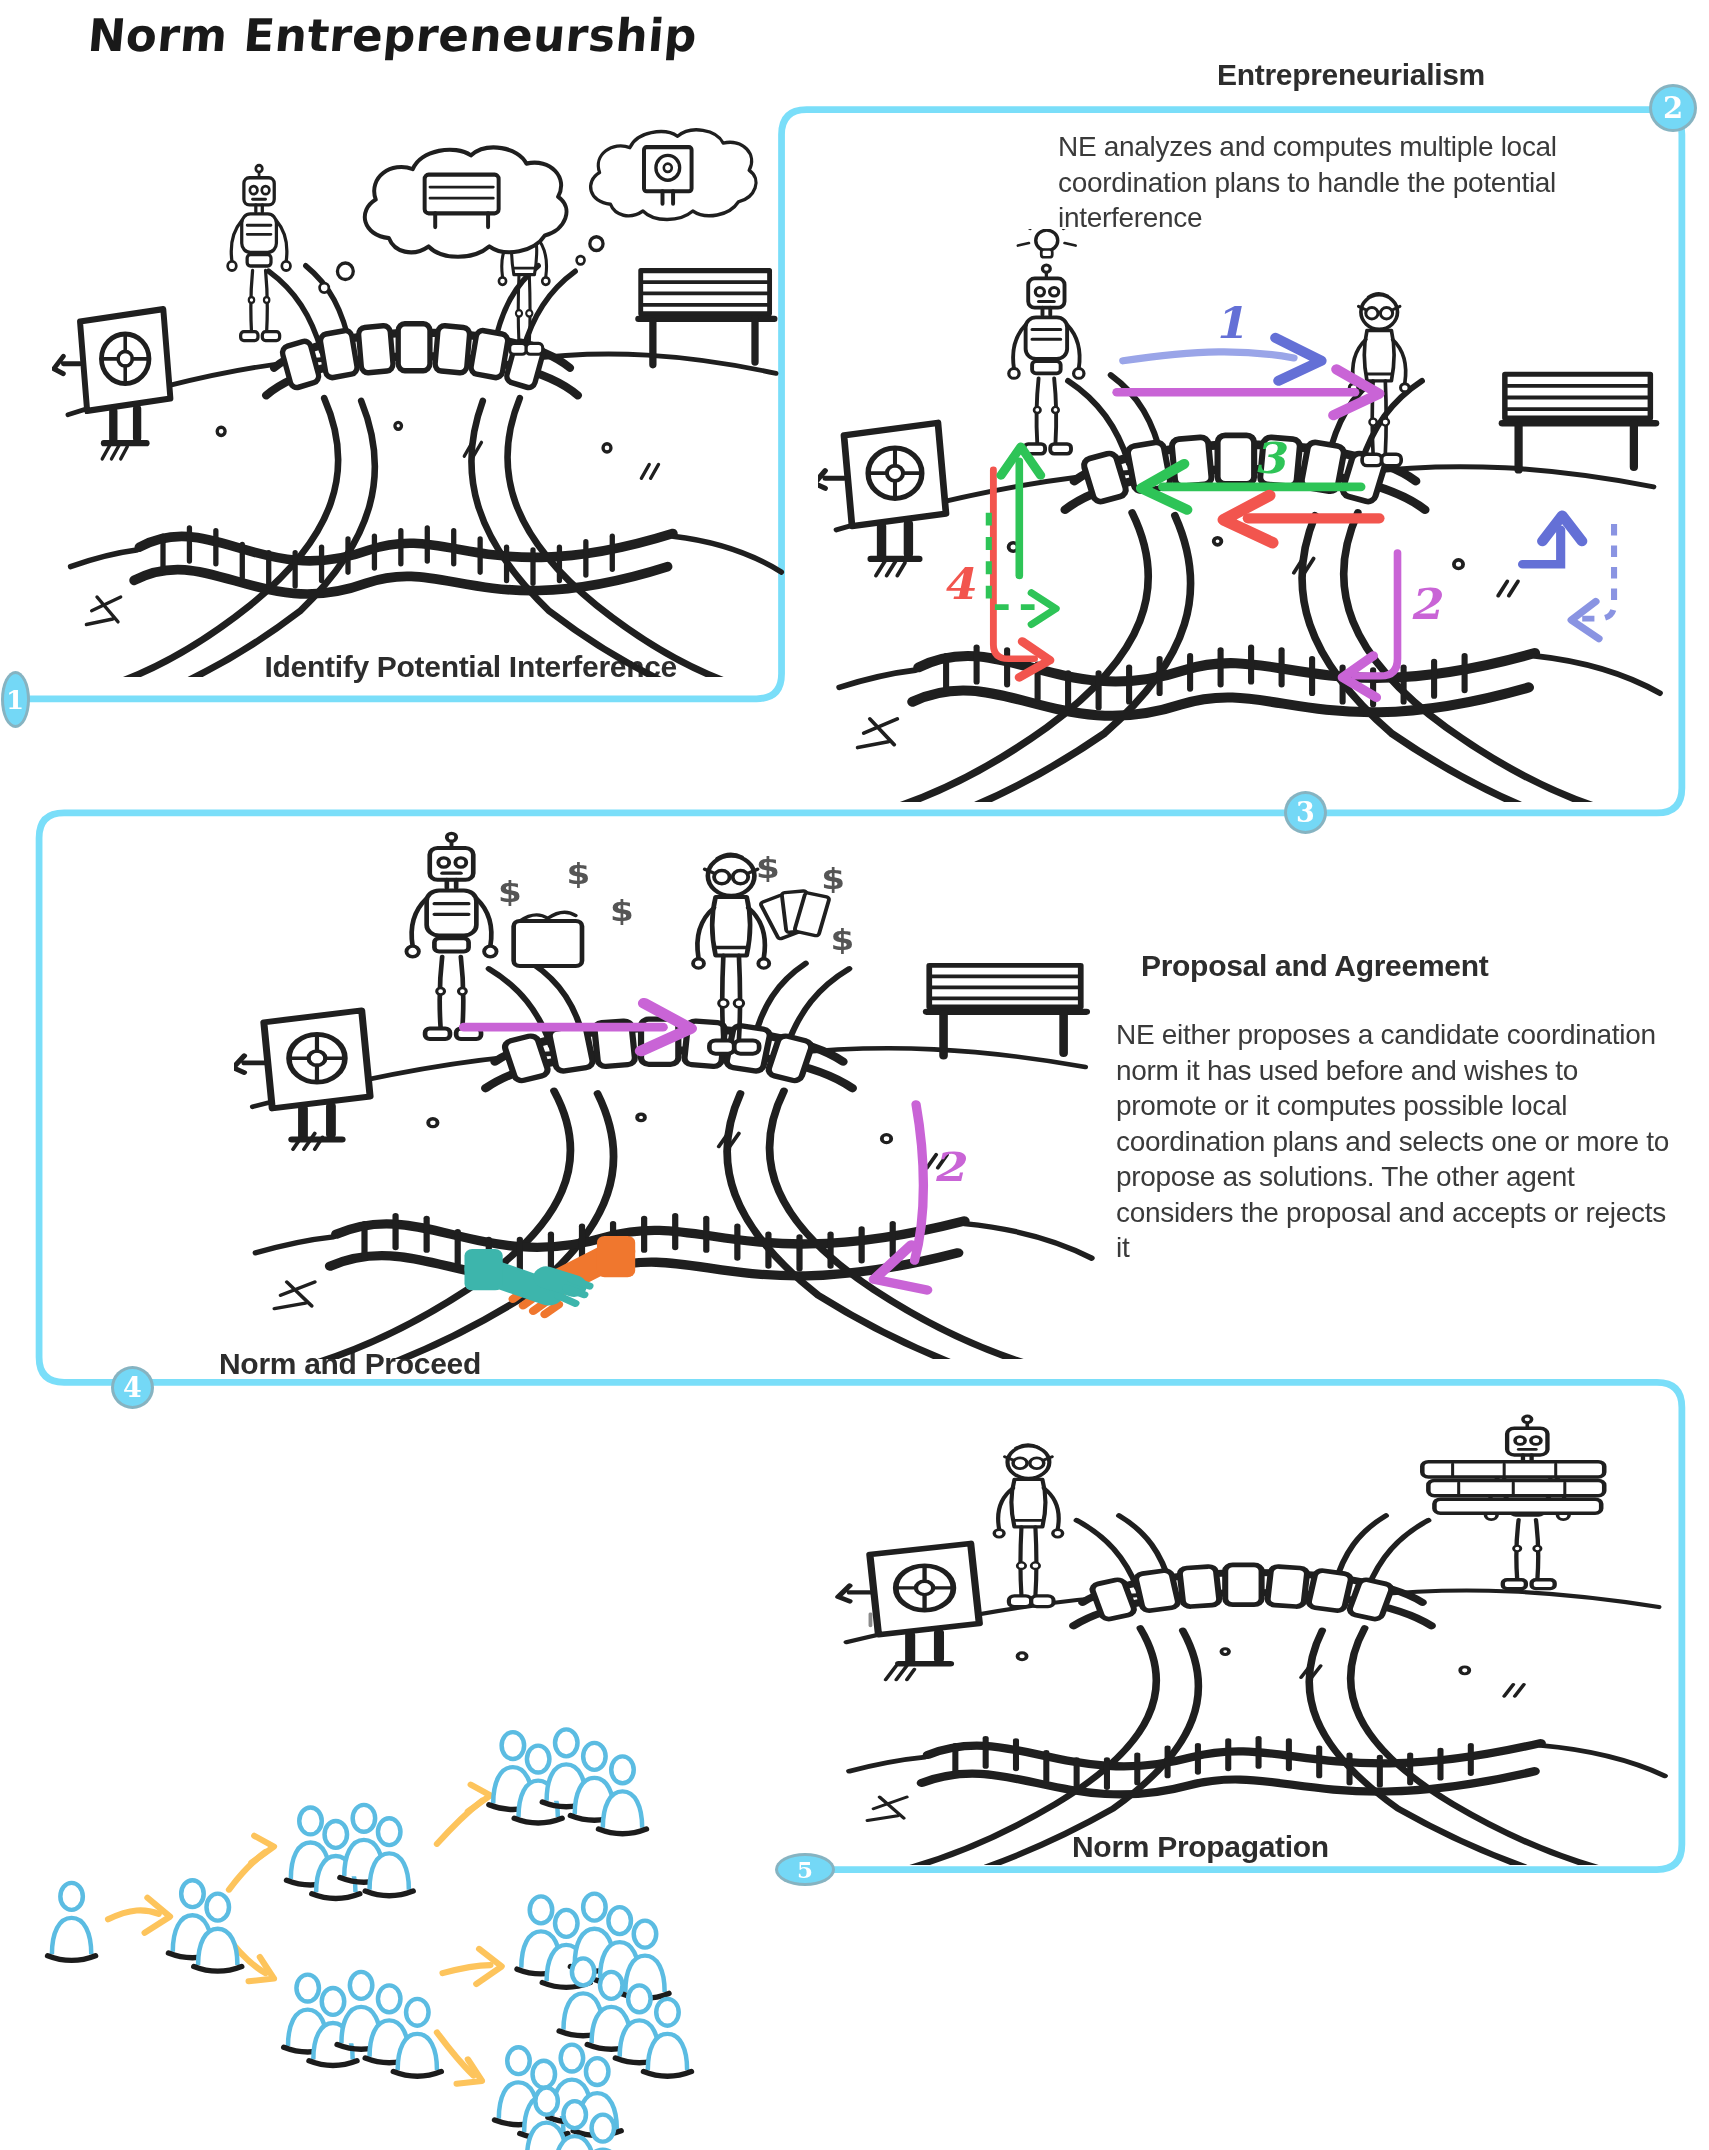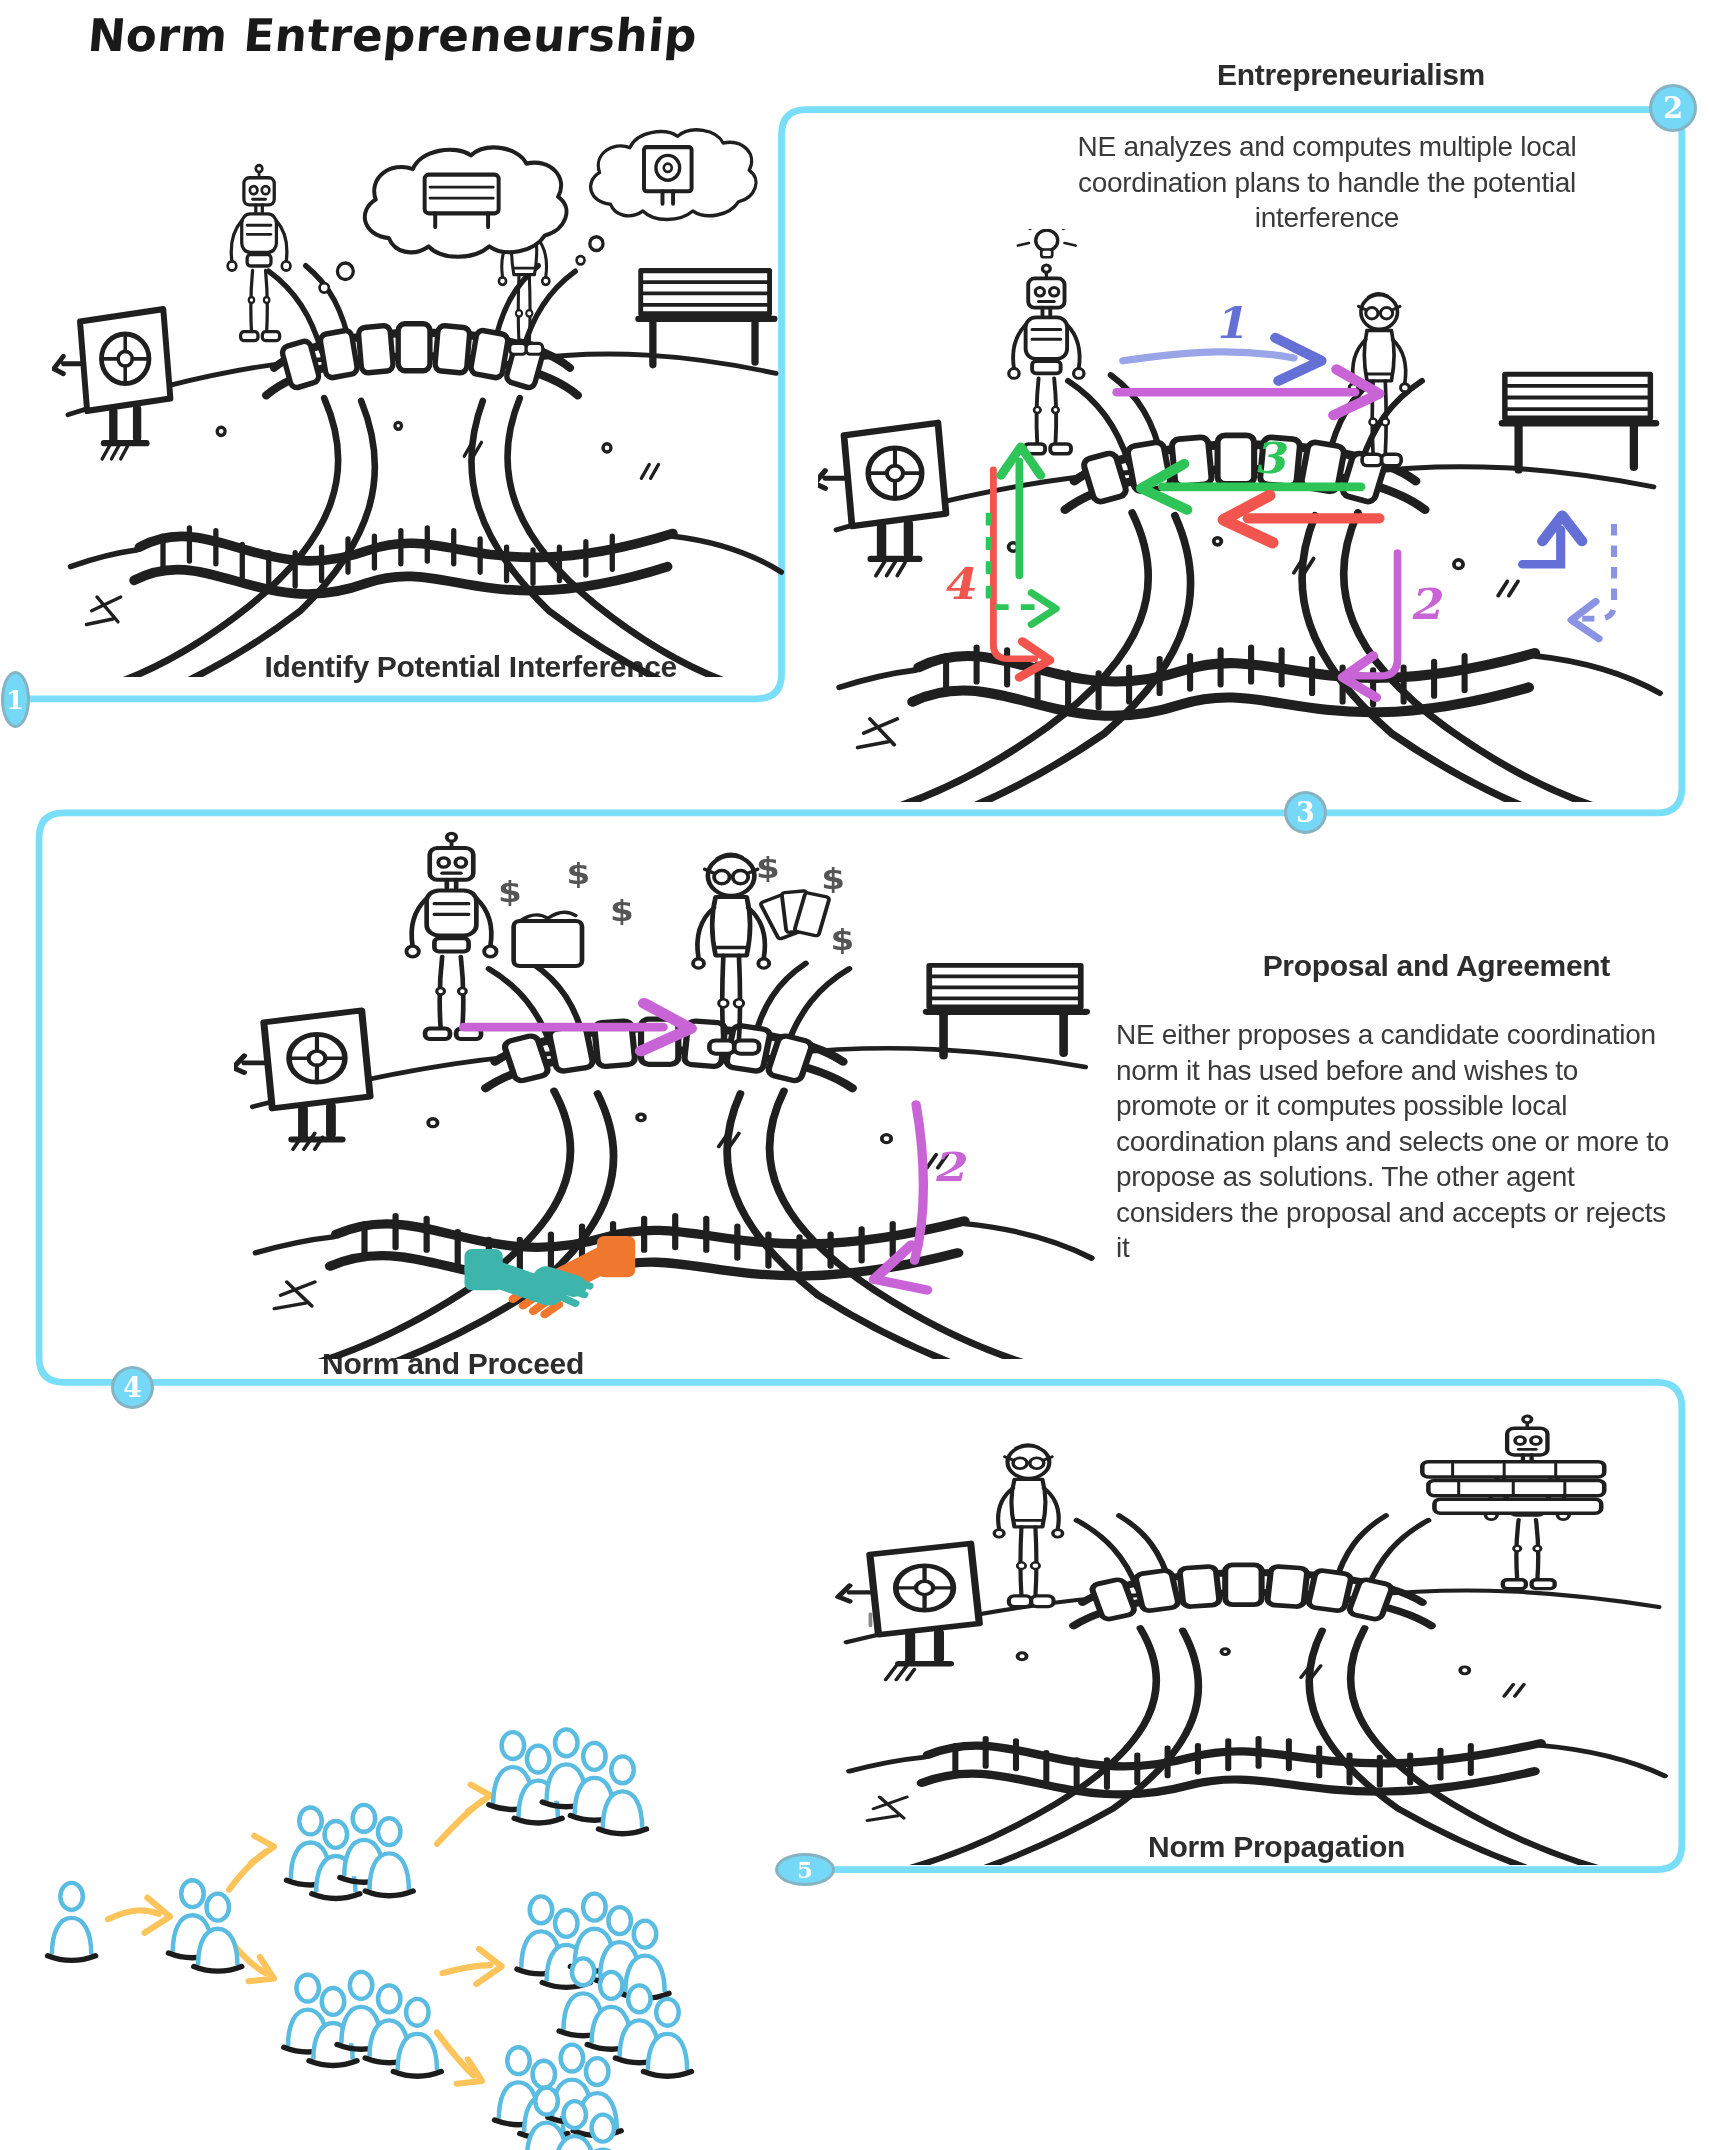--- a/index.html
+++ b/index.html
@@ -1,21 +1,21 @@
 <!DOCTYPE html>
 <html style="font-size:8.3px"><head>
 <meta charset="utf-8">
 <style>
   html,body{margin:0;padding:0;background:#fff;}
   .page{position:relative;width:1710px;height:2151px;background:#ffffff;overflow:hidden;
         font-family:"Liberation Sans", sans-serif;color:#383838;}
   .abs{position:absolute;}
   .title{font-family:"DejaVu Sans", sans-serif;font-weight:700;font-size:45px;color:#191919;
          transform:skewX(-5deg);letter-spacing:0.5px;}
-  .head{font-weight:700;font-size:30px;color:#2d2d2d;letter-spacing:-0.3px;text-align:right;}
+  .head{font-weight:700;font-size:30px;color:#2d2d2d;letter-spacing:-0.3px;}
   .para{font-size:28px;line-height:1.27;color:#3a3a3a;letter-spacing:-0.3px;}
   .center{text-align:right;}
   .badge{position:absolute;background:#74d8f6;border:3.1px solid rgba(150,150,150,0.55);
          border-radius:50%;color:#ffffff;display:flex;align-items:center;justify-content:center;
          font-family:"DejaVu Serif", serif;font-weight:700;box-sizing:border-box;z-index:6;}
   svg{display:block;}
   .sk{stroke:#1f1f1f;fill:none;stroke-linecap:round;stroke-linejoin:round;}
   .skf{stroke:#1f1f1f;fill:#ffffff;stroke-linecap:round;stroke-linejoin:round;}
   text.plan{font-family:"DejaVu Serif", serif;font-weight:700;font-style:italic;font-size:30px;}
   text.money{font-family:"DejaVu Sans", sans-serif;font-weight:700;font-size:22px;fill:#555;}
@@ -208,21 +208,21 @@
   <div class="badge" style="left:775px;top:1853px;width:60px;height:33px;font-size:23px;">
     <span>5</span>
     </div>
 
   <div class="abs head center" style="left:1120px;top:58px;width:365px;">Entrepreneurialism</div>
   <div class="abs head center" style="left:135px;top:650px;width:542px;">Identify Potential Interference</div>
   <div class="abs head" style="left:1141px;top:949px;width:469px;">Proposal and Agreement</div>
   <div class="abs head" style="left:219px;top:1347px;width:365px;">Norm and Proceed</div>
   <div class="abs head" style="left:1072px;top:1830px;width:333px;">Norm Propagation</div>
 
-  <div class="abs para" style="left:1017px;top:129px;width:620px;text-align:center;">NE analyzes and computes multiple local coordination plans to handle the potential interference</div>
+  <div class="abs para" style="left:1058px;top:129px;width:620px;">NE analyzes and computes multiple local coordination plans to handle the potential interference</div>
   <div class="abs para" style="left:1116px;top:1017px;width:563px;">NE either proposes a candidate coordination norm it has used before and wishes to promote or it computes possible local coordination plans and selects one or more to propose as solutions. The other agent considers the proposal and accepts or rejects it</div>
 
   <svg class="abs" style="left:52px;top:125px;z-index:2" width="740" height="552" viewBox="0 0 560 400" preserveAspectRatio="none">
     <use href="#g-scenebase"></use>
     <use href="#g-sign" transform="translate(14,128) scale(0.9)"></use>
     <use href="#g-bench" transform="translate(440,100) scale(0.92)"></use>
     <use href="#g-robot" transform="translate(128,30) scale(0.82)"></use>
     <use href="#g-person" transform="translate(330,46) scale(0.78)"></use>
     <g>
       <use href="#g-cloud" transform="translate(225,12)"></use>

